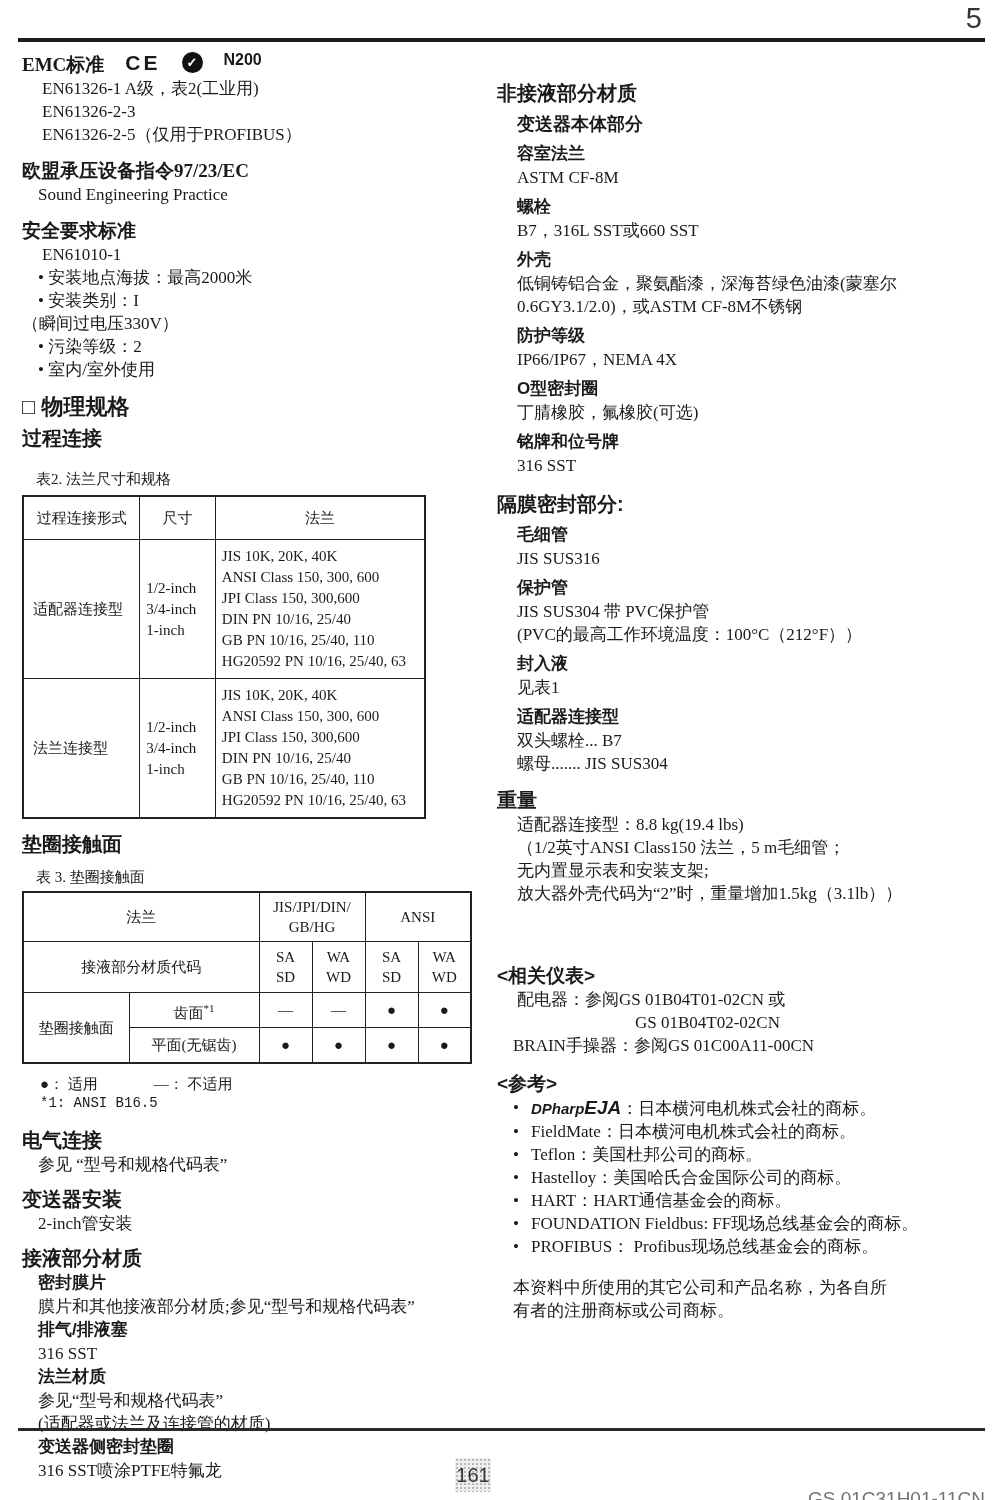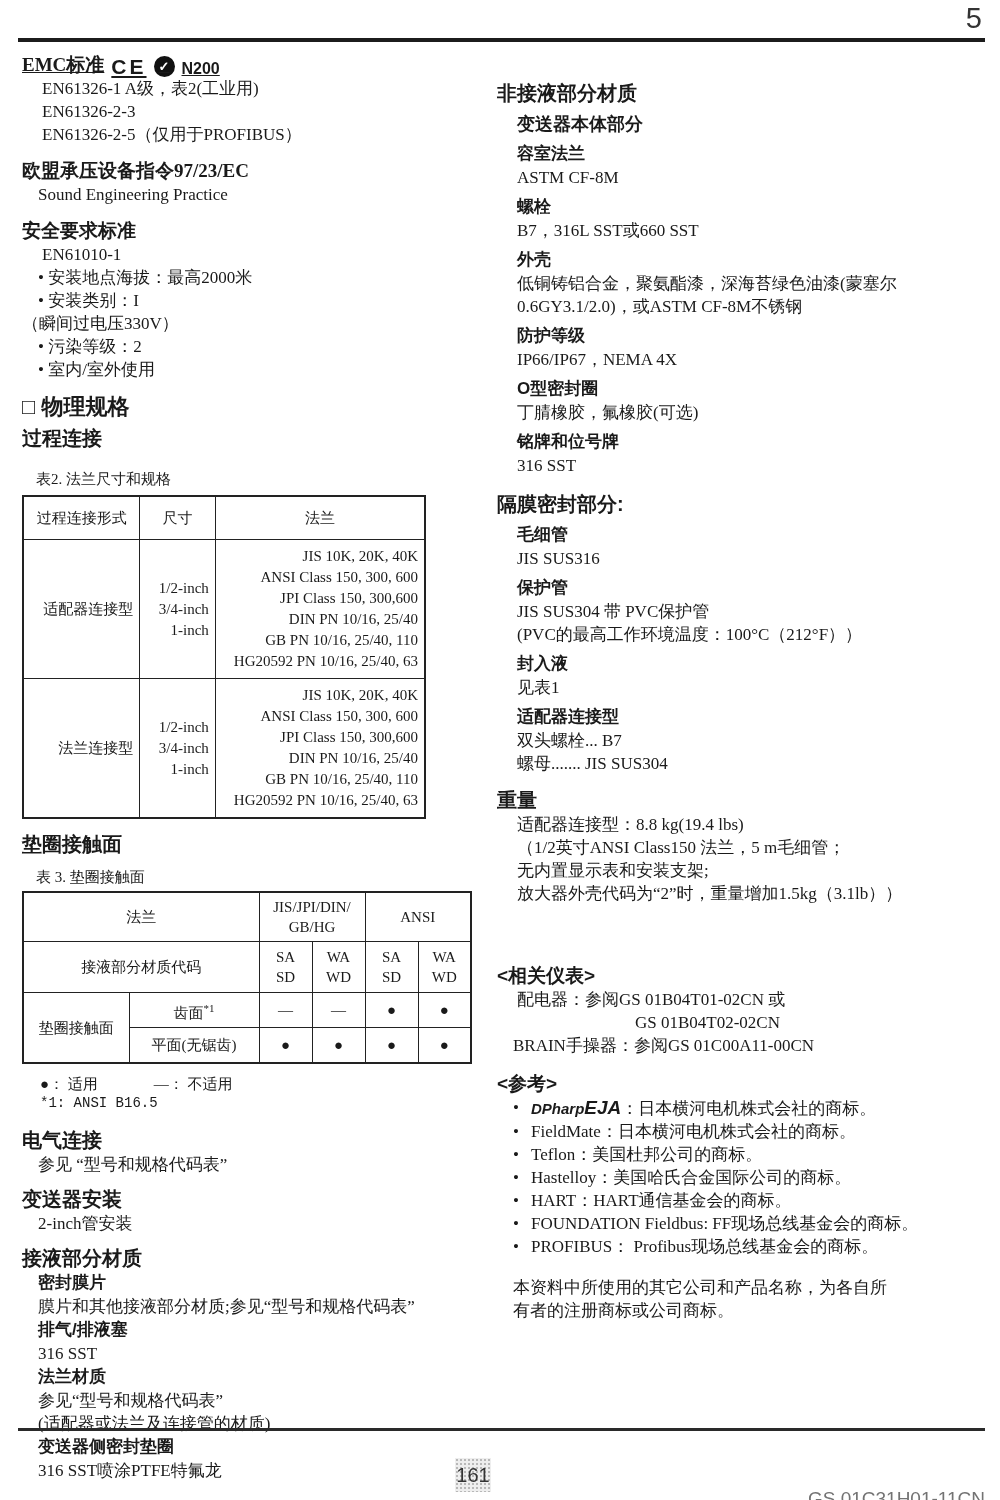--- a/index.html
+++ b/index.html
@@ -26,30 +26,30 @@
   .h-sans{font:bold 19px/25px "Liberation Sans",sans-serif;}
   .h-big{font:bold 22px/28px "Liberation Sans",sans-serif;}
   .h-mid{font:bold 20px/26px "Liberation Sans",sans-serif;}
   .lbl{font:bold 17px/24px "Liberation Sans",sans-serif;}
   .cap{font:15px/20px "Liberation Serif",serif;}
 
   .mt4{margin-top:4px;}.mt6{margin-top:6px;}.mt10{margin-top:10px;}
   .mt12{margin-top:12px;}.mt14{margin-top:14px;}.mt18{margin-top:18px;}
 
   
-  .emc-row{display:flex;align-items:flex-end;gap:7px;text-decoration:underline;}
+  .emc-row{display:flex;align-items:flex-start;gap:21px;}
   .ce{font:bold 21px/21px "Liberation Sans",sans-serif;letter-spacing:3px;}
   .ctick{display:inline-flex;width:21px;height:21px;border-radius:50%;background:#111;
          color:#fff;align-items:center;justify-content:center;font:bold 13px/13px "Liberation Sans",sans-serif;}
   .n200{font:bold 16px/16px "Liberation Sans",sans-serif;}
 
   
   table{border-collapse:collapse;}
   .t2{width:404px;border:2px solid #222;margin-top:6px;}
-  .t2 th,.t2 td{border:1.5px solid #222;font:15px/21px "Liberation Serif",serif;vertical-align:middle;text-align:right;}
+  .t2 th,.t2 td{border:1.5px solid #222;font:15px/21px "Liberation Serif",serif;vertical-align:middle;}
   .t2 th{font-weight:normal;height:40px;text-align:center;}
   .t2 td{padding:6px 6px;}
   .t2 .c1{padding-left:9px;}
   .t3{width:450px;border:2px solid #222;margin-top:4px;}
   .t3 th,.t3 td{border:1.5px solid #222;font:15px/20px "Liberation Serif",serif;
                 font-weight:normal;text-align:center;vertical-align:middle;padding:3px 2px;}
   sup{font-size:11px;}
 
   .legend-row{display:flex;gap:56px;padding-left:18px;font:15px/20px "Liberation Serif",serif;}
   .footnote{font:14px/19px "Liberation Mono",monospace;padding-left:18px;}

